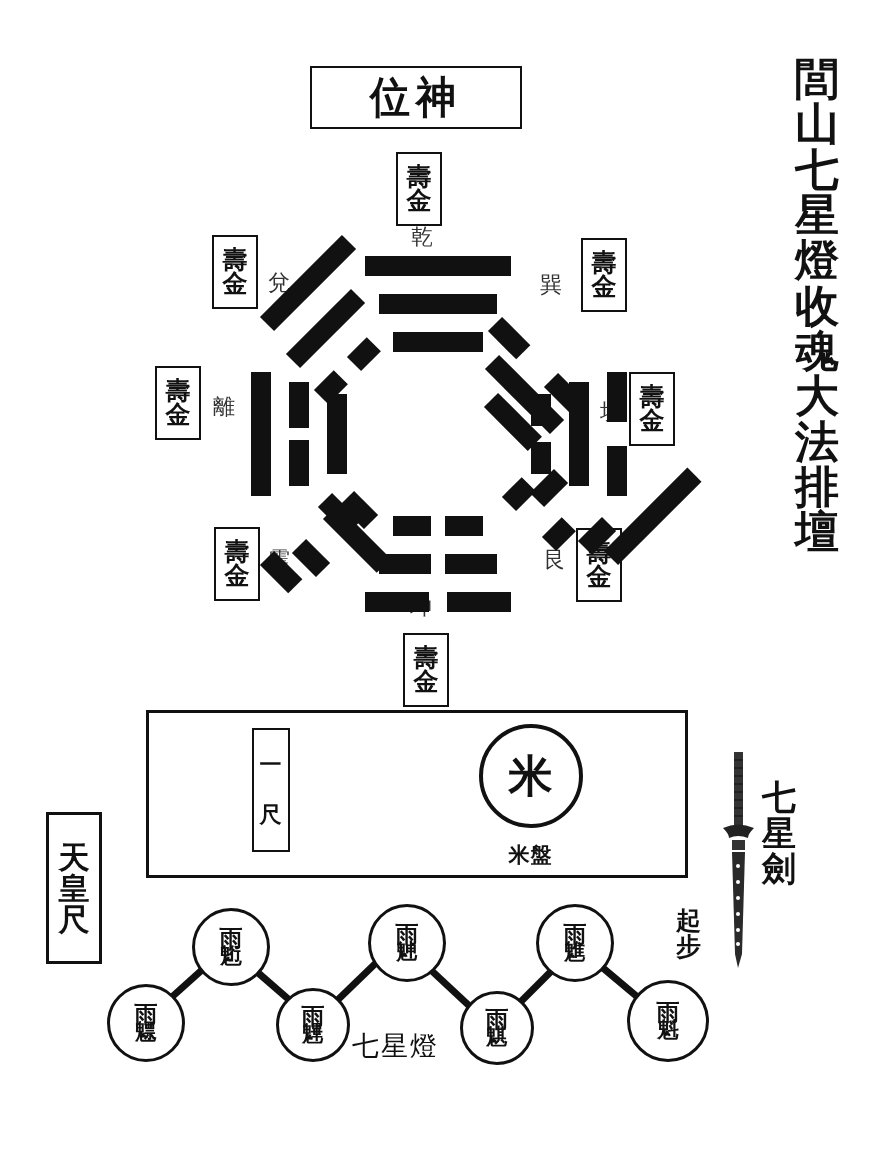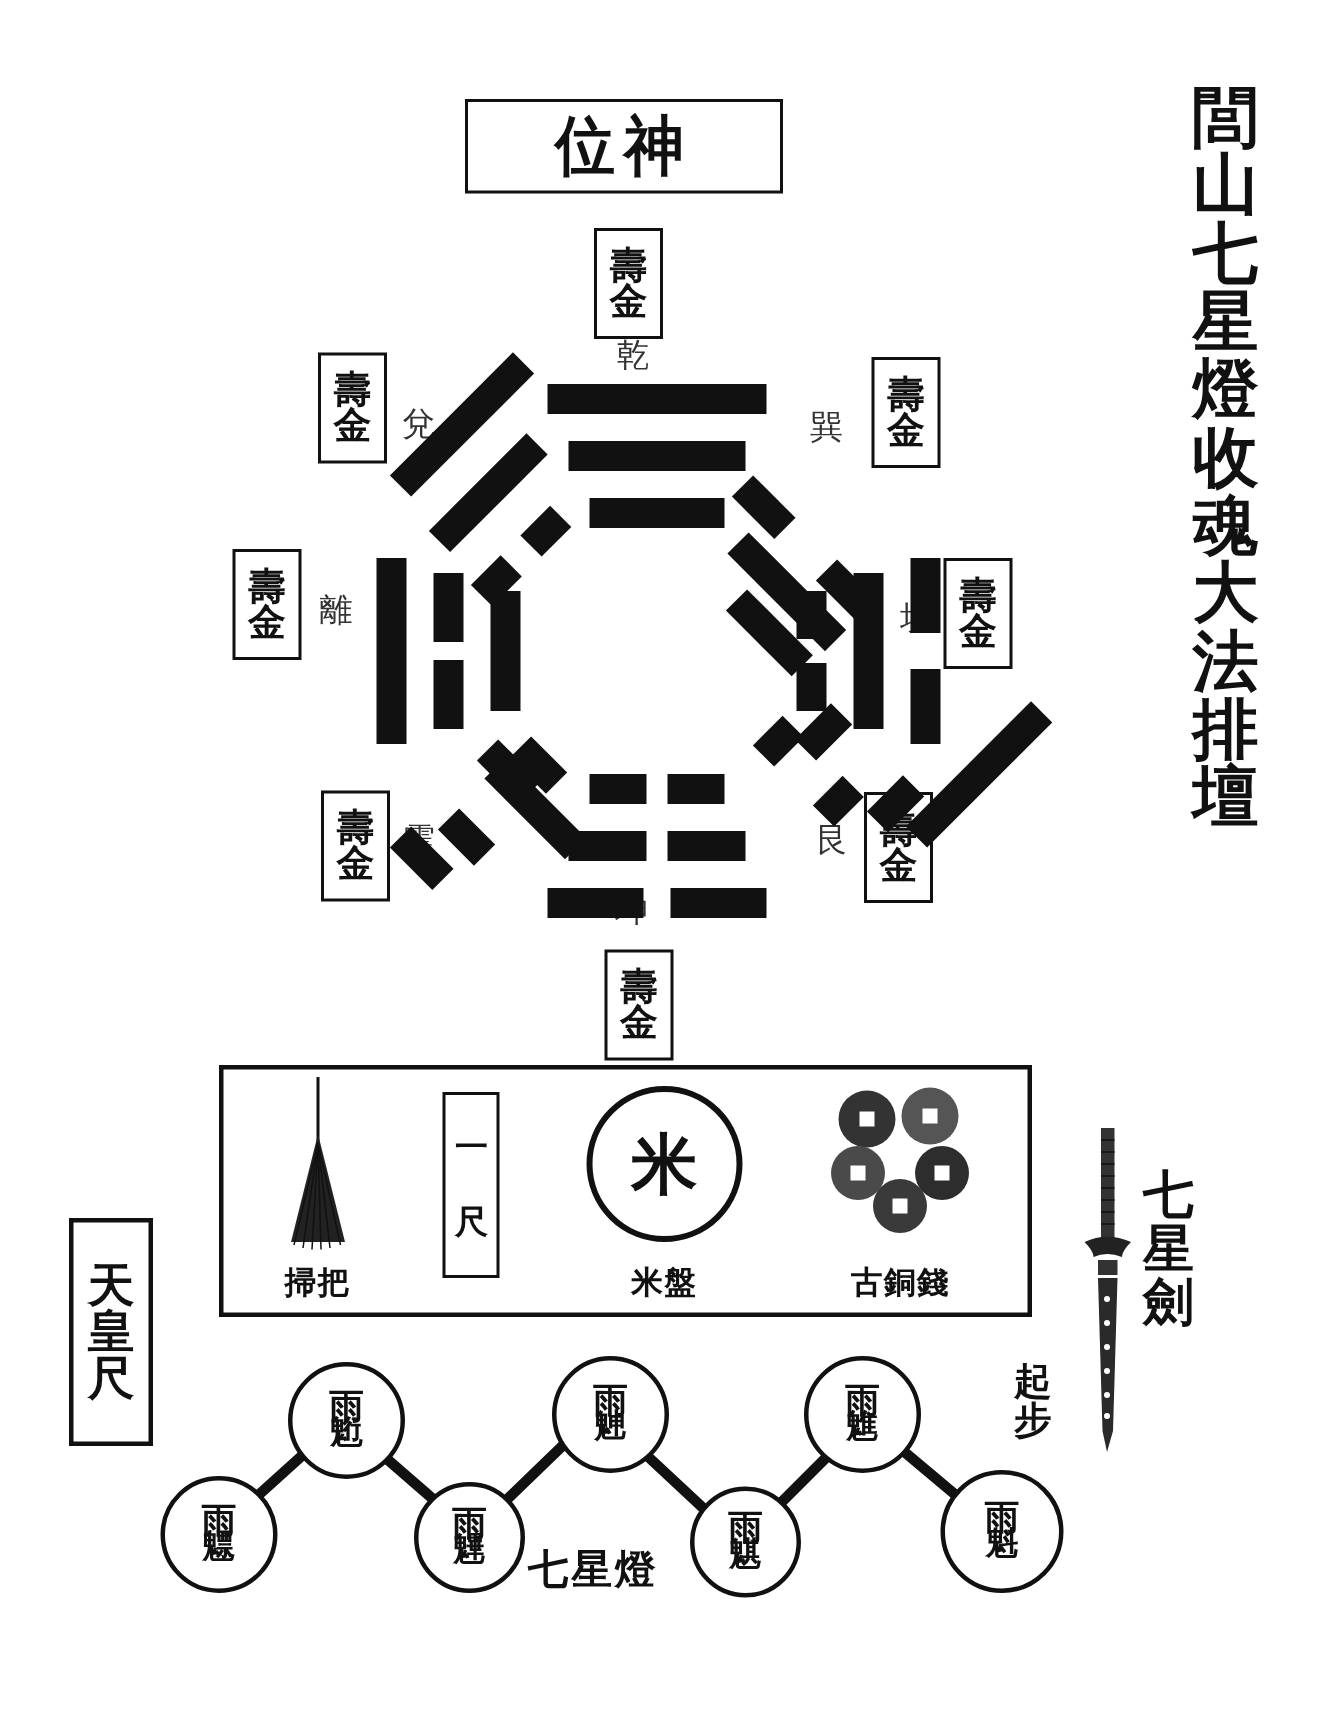--- a/index.html
+++ b/index.html
@@ -84,21 +84,21 @@
   .star .top{font-size:23px;font-weight:bold;line-height:0.9;
              font-family:"DejaVu Serif","Liberation Serif",serif;}
   .star .bot{font-size:22px;font-weight:bold;line-height:0.9;margin-top:-2px;
              font-family:"DejaVu Serif","Liberation Serif",serif;}
   .link{position:absolute;background:#111;height:7px;transform-origin:0 50%;z-index:1;}
 
   .vtext{display:flex;flex-direction:column;align-items:center;}
   .vtext span{font-size:25px;font-weight:bold;line-height:1.05;
               font-family:"DejaVu Serif","Liberation Serif",serif;}
 
-  #lamp-caption{left:352px;top:1028px;font-size:27px;font-weight:bold;
+  #lamp-caption{left:352px;top:1028px;font-size:27px;font-weight:normal;
                 letter-spacing:2px;
                 font-family:"DejaVu Serif","Liberation Serif",serif;}
   #qibu{left:676px;top:908px;}
 </style>
 </head>
 <body>
 
 <div class="abs boxed" id="title-box">
   <div class="t">位神</div>
 </div>
@@ -202,37 +202,20 @@
   <div class="bar" style="left:368px;top:300px;width:118px;height:20px;transform:rotate(-45deg);transform-origin:0 50%;"></div>
   <div class="bar" style="left:342px;top:290px;width:34px;height:20px;transform:rotate(-45deg);transform-origin:0 50%;"></div>
   <div class="bar" style="left:294px;top:242px;width:34px;height:20px;transform:rotate(-45deg);transform-origin:0 50%;"></div>
   <div class="bar" style="left:306px;top:286px;width:28px;height:20px;transform:rotate(-45deg);transform-origin:0 50%;"></div>
   <div class="bar" style="left:266px;top:246px;width:28px;height:20px;transform:rotate(-45deg);transform-origin:0 50%;"></div>
 </div>
 
 <div class="abs" id="items-panel">
   <div id="items-row">
 
-    <div class="item">
-      <div class="art">
-        <svg width="52" height="120" viewBox="0 0 52 120">
-          <line x1="26" y1="2" x2="26" y2="48" stroke="#111" stroke-width="2"></line>
-          <path d="M26 40 L8 112 L44 112 Z" fill="#222"></path>
-          <g stroke="#111" stroke-width="1">
-            <line x1="26" y1="46" x2="10" y2="114"></line>
-              <line x1="26" y1="46" x2="16" y2="116"></line>
-            <line x1="26" y1="46" x2="22" y2="117"></line>
-              <line x1="26" y1="46" x2="28" y2="117"></line>
-            <line x1="26" y1="46" x2="34" y2="116"></line>
-              <line x1="26" y1="46" x2="41" y2="114"></line>
-          </g>
-        </svg>
-      </div>
-      <div class="cap">掃把</div>
-    </div>
 
     <div class="item">
       <div class="art">
         <div class="ruler-box">
           <span>一</span>
           <span>尺</span>
         </div>
       </div>
       <div class="cap"></div>
     </div>
@@ -241,39 +224,20 @@
     <div class="item">
       <div class="art">
         <div class="rice">
             <span>米</span>
           </div>
       </div>
       <div class="cap">米盤</div>
     </div>
 
 
-    <div class="item">
-      <div class="art">
-        <svg width="96" height="112" viewBox="0 0 96 112">
-          <g>
-            <circle cx="26" cy="26" r="19" fill="#333"></circle>
-              <rect x="21" y="21" width="10" height="10" fill="#fff"></rect>
-            <circle cx="68" cy="24" r="19" fill="#555"></circle>
-              <rect x="63" y="19" width="10" height="10" fill="#fff"></rect>
-            <circle cx="20" cy="62" r="18" fill="#4a4a4a"></circle>
-              <rect x="15" y="57" width="10" height="10" fill="#fff"></rect>
-            <circle cx="76" cy="62" r="18" fill="#2d2d2d"></circle>
-              <rect x="71" y="57" width="10" height="10" fill="#fff"></rect>
-            <circle cx="48" cy="84" r="18" fill="#3a3a3a"></circle>
-              <rect x="43" y="79" width="10" height="10" fill="#fff"></rect>
-          </g>
-        </svg>
-      </div>
-      <div class="cap">古銅錢</div>
-    </div>
 
   </div>
 </div>
 
 <div class="abs" id="tianhuang">
   <span>天</span>
   <span>皇</span>
   <span>尺</span>
 </div>
 

